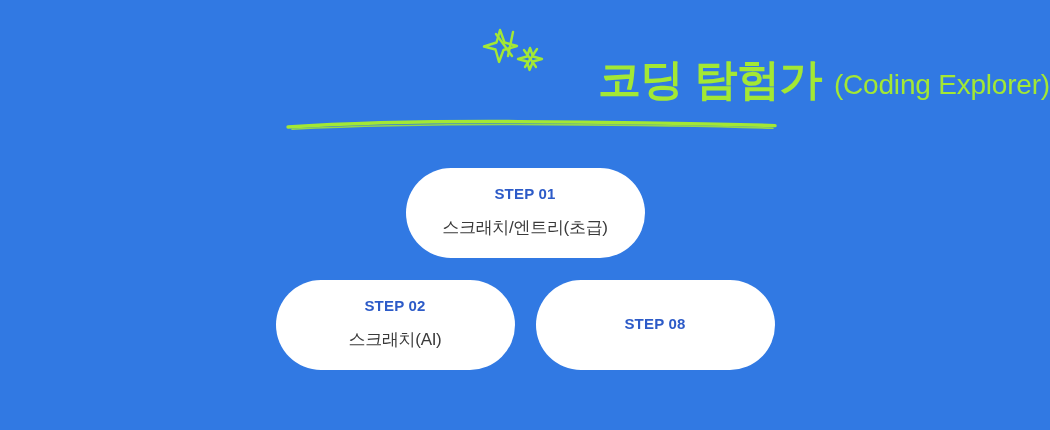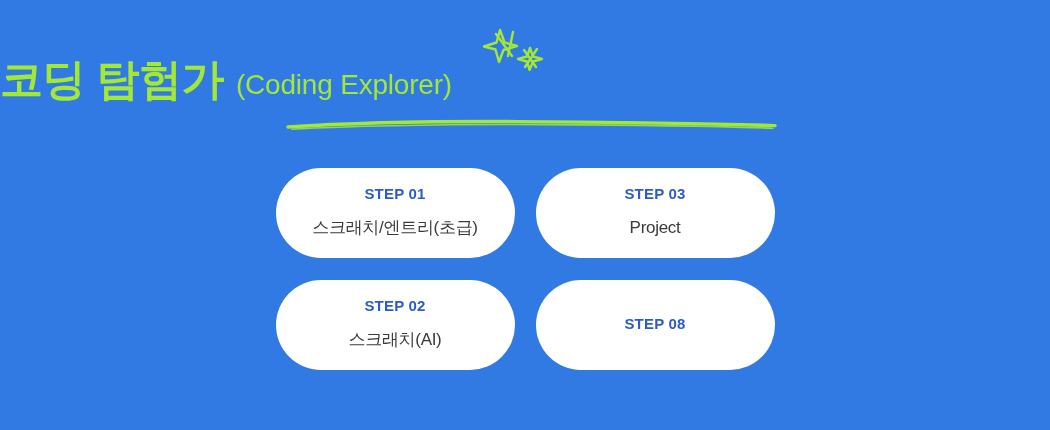--- a/index.html
+++ b/index.html
@@ -28,21 +28,21 @@
     top: 22px;
     width: 1050px;
     height: 112px;
   }
 
   #title-row {
     position: absolute;
     left: 0;
     top: 36px;
     width: 1050px;
-    text-align: left;
+    text-align: right;
     white-space: nowrap;
     line-height: 1;
   }
 
   #title-ko {
     font-size: 43px;
     font-weight: 900;
     color: #A3E834;
     letter-spacing: -0.5px;
     vertical-align: baseline;
@@ -156,24 +156,20 @@
   <div id="steps">
 
     <div class="step-row" id="step-row-1">
 
       <div class="step-card">
         <div class="step-label">STEP 01</div>
         <div class="step-title">스크래치/엔트리(초급)</div>
       </div>
 
 
-      <div class="step-card">
-        <div class="step-label">STEP 03</div>
-        <div class="step-title">Project</div>
-      </div>
 
     </div>
 
     <div class="step-row" id="step-row-2">
 
       <div class="step-card">
         <div class="step-label">STEP 02</div>
         <div class="step-title">스크래치(AI)</div>
       </div>
 

